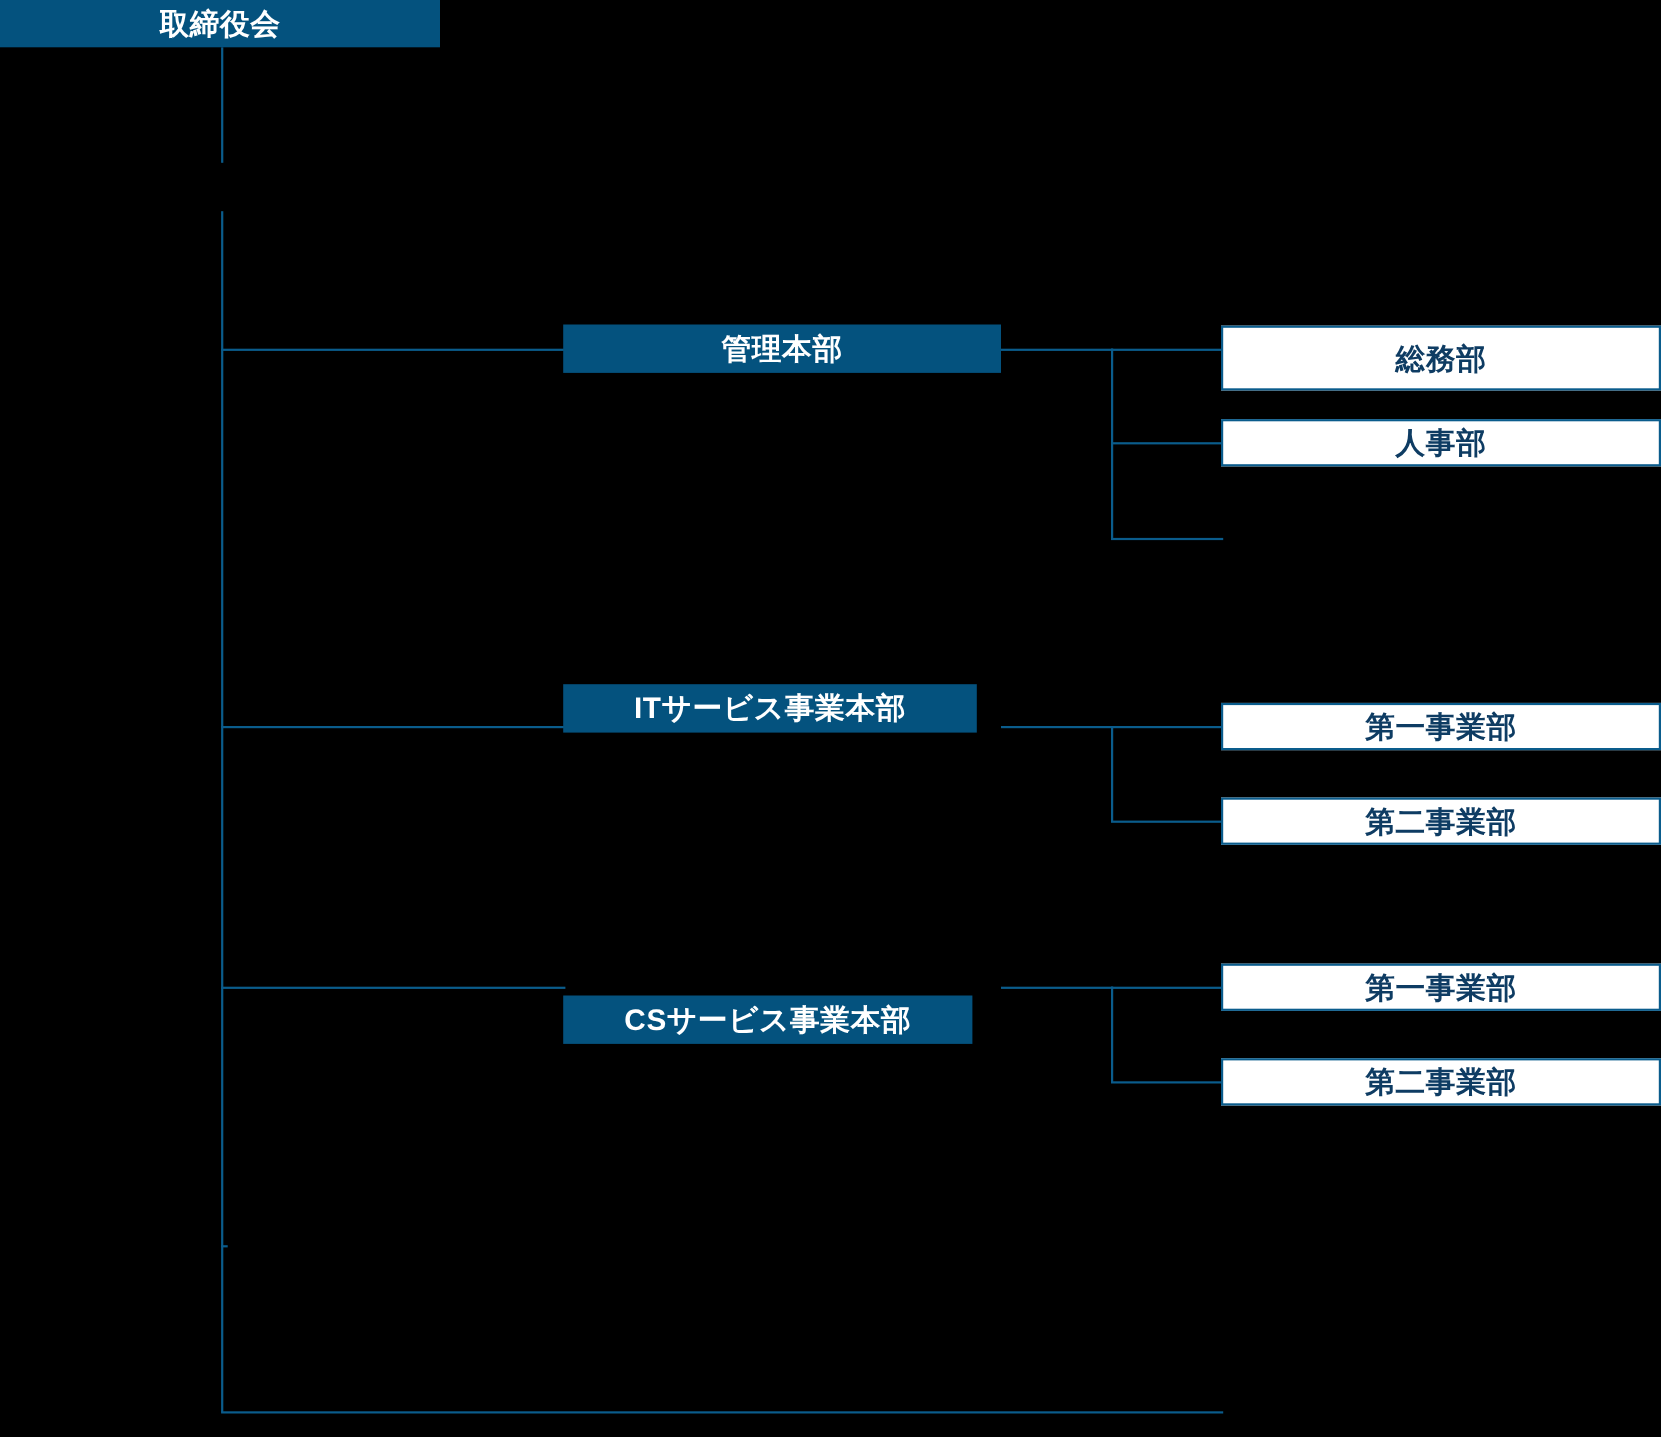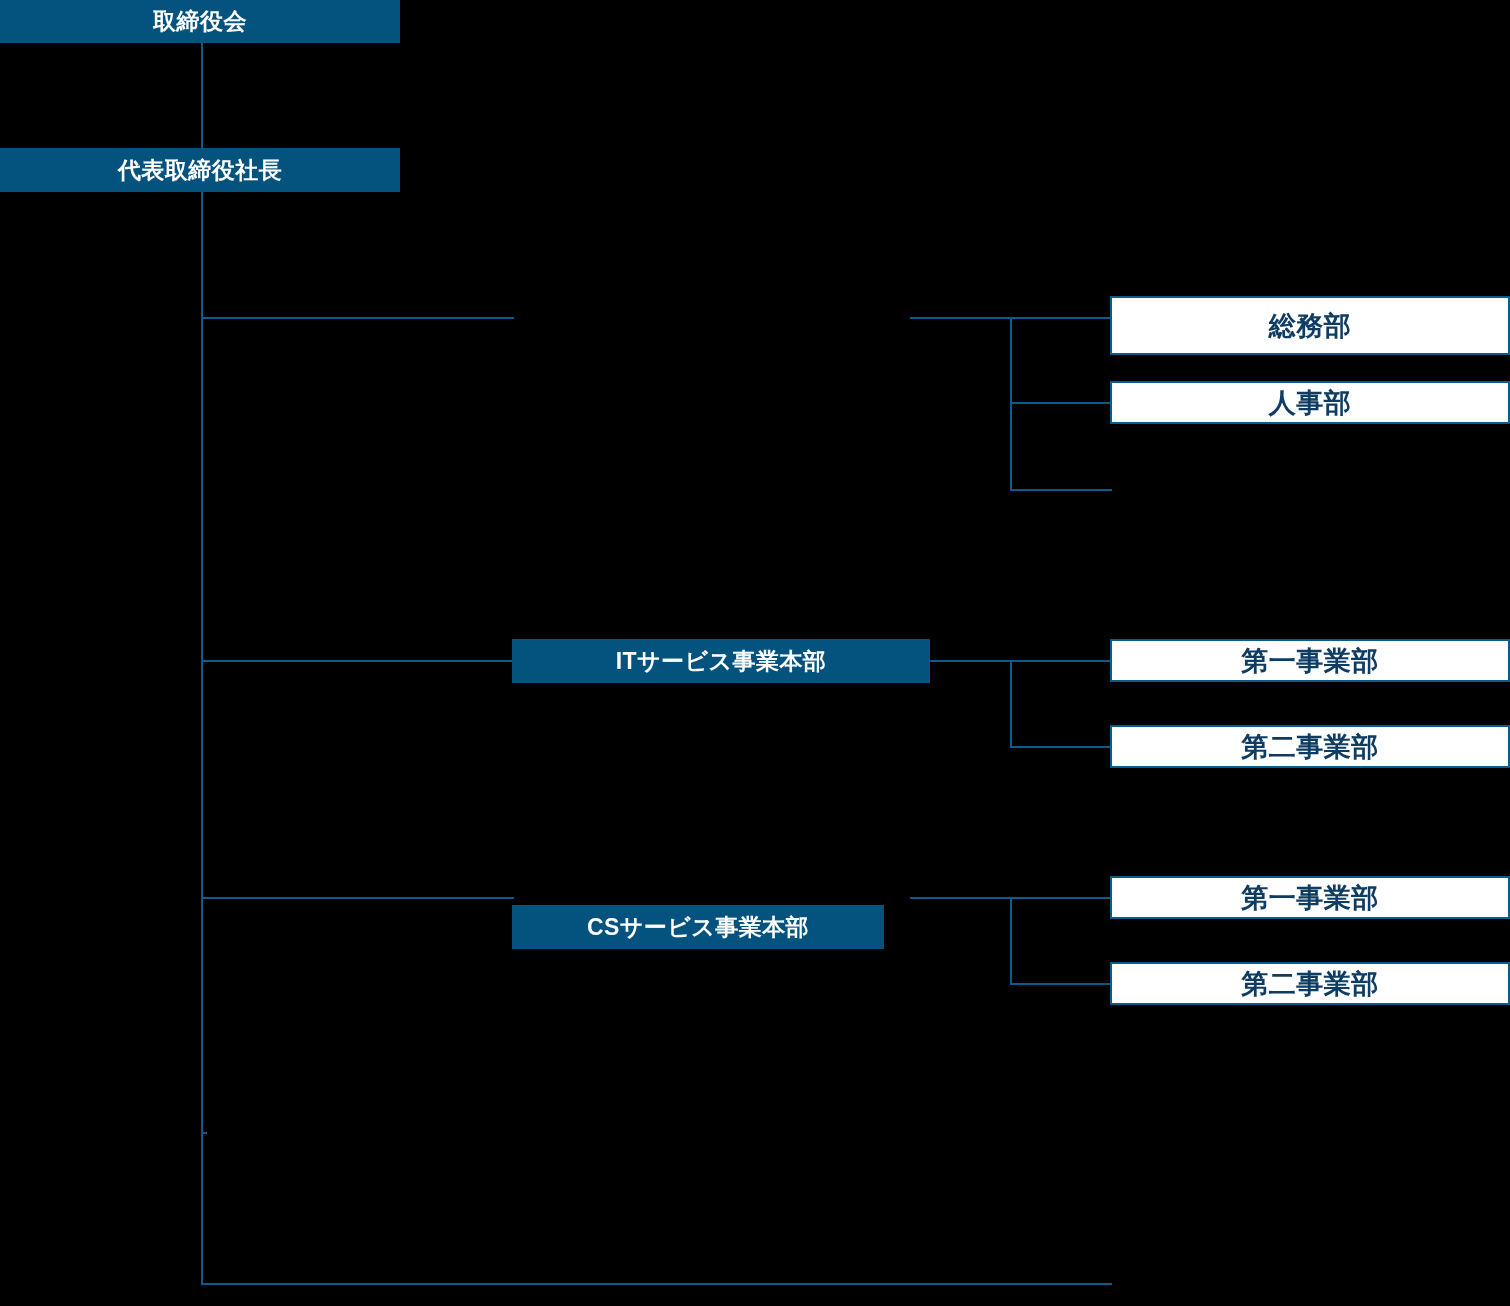--- a/index.html
+++ b/index.html
@@ -28,21 +28,21 @@
     justify-content: center;
     font-weight: bold;
     letter-spacing: 0.02em;
     white-space: nowrap;
     z-index: 3;
   }
   .node.filled {
     background: #04527E;
     color: #FFFFFF;
     border: 0;
-    font-size: 23px;
+    font-size: 27px;
   }
   .node.outlined {
     background: #FFFFFF;
     color: #0E3C63;
     border: 2px solid #0A5C8C;
     font-size: 27px;
   }
   .node.small {
     font-size: 25px;
   }
@@ -86,29 +86,29 @@
   <div class="line h" style="left:1010px; top:660px; width:102px;"></div>
   <div class="line h" style="left:1010px; top:746px; width:102px;"></div>
 
   <div class="line h" style="left:910px; top:897px; width:102px;"></div>
   <div class="line v" style="left:1010px; top:897px; height:87px;"></div>
   <div class="line h" style="left:1010px; top:897px; width:102px;"></div>
   <div class="line h" style="left:1010px; top:983px; width:102px;"></div>
 
   <div class="node filled" style="left:0px; top:0px; width:400px; height:43px;">取締役会</div>
 
-  <div class="node filled" style="left:0px; top:148px; width:400px; height:44px;">代表取締役社長</div>
 
+  <div class="node filled" style="left:512px; top:295px; width:398px; height:44px;">管理本部</div>
 
   <div class="node outlined" style="left:1110px; top:296px; width:400px; height:59px;">総務部</div>
 
   <div class="node outlined" style="left:1110px; top:381px; width:400px; height:43px;">人事部</div>
 
 
-  <div class="node filled" style="left:512px; top:639px; width:418px; height:44px;">ITサービス事業本部</div>
+  <div class="node filled" style="left:512px; top:622px; width:376px; height:44px;">ITサービス事業本部</div>
 
   <div class="node outlined" style="left:1110px; top:639px; width:400px; height:43px;">第一事業部</div>
 
   <div class="node outlined" style="left:1110px; top:725px; width:400px; height:43px;">第二事業部</div>
 
   <div class="node filled" style="left:512px; top:905px; width:372px; height:44px;">CSサービス事業本部</div>
 
   <div class="node outlined" style="left:1110px; top:876px; width:400px; height:43px;">第一事業部</div>
 
   <div class="node outlined" style="left:1110px; top:962px; width:400px; height:43px;">第二事業部</div>

